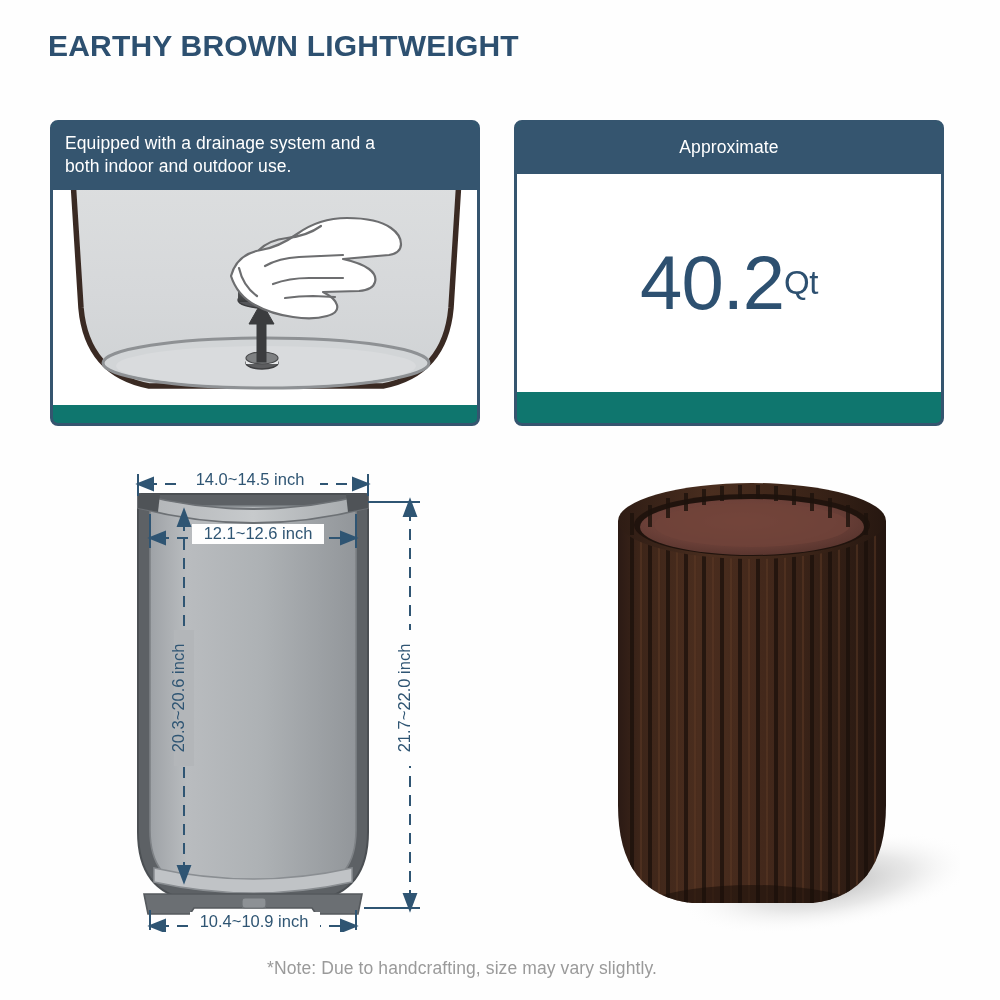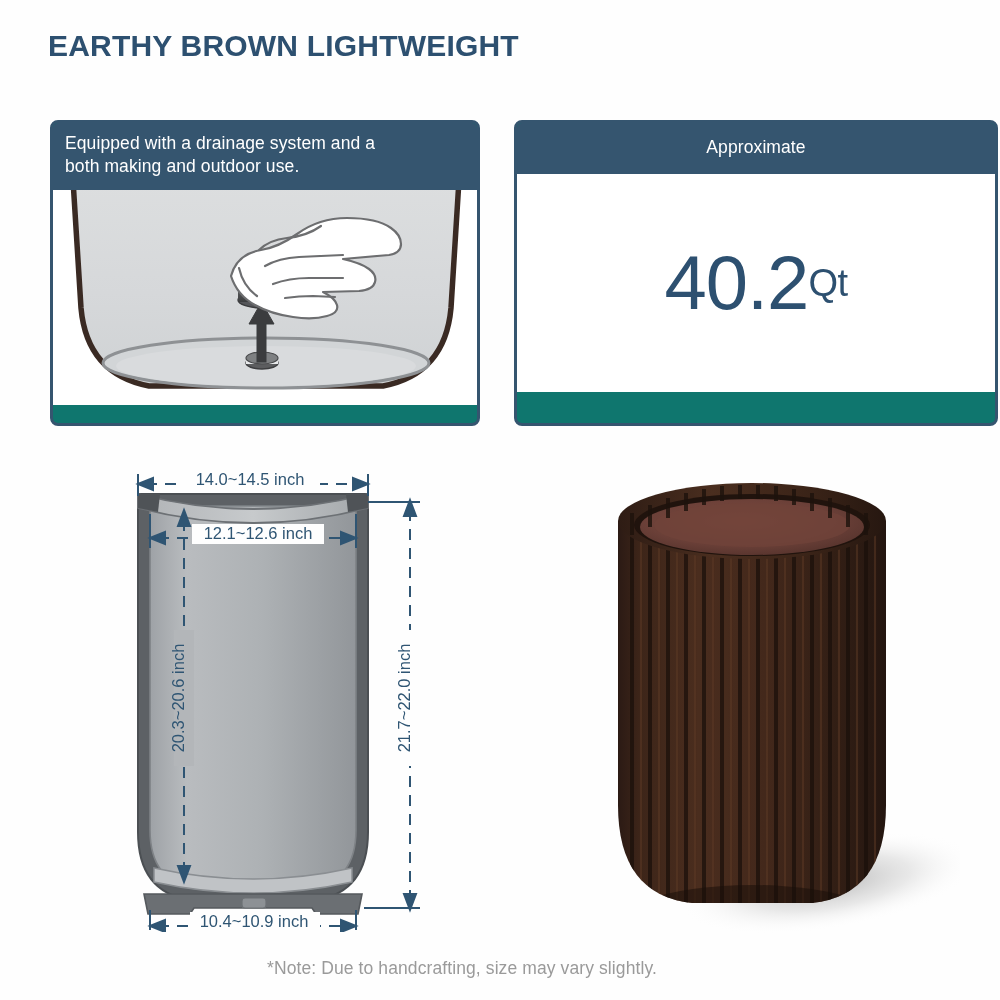--- a/index.html
+++ b/index.html
@@ -32,21 +32,21 @@
 
   
   .card {
     position: absolute;
     border: 3px solid #35556f;
     border-radius: 8px;
     background: #0f766e;
     overflow: hidden;
   }
   #card-feature { left: 50px; top: 120px; width: 430px; height: 306px; }
-  #card-capacity { left: 514px; top: 120px; width: 484px; height: 306px; }
+  #card-capacity { left: 514px; top: 120px; width: 430px; height: 306px; }
 
   .card-header {
     background: #35556f;
     color: #ffffff;
     padding: 9px 12px 11px 12px;
     font-size: 17.5px;
     line-height: 1.33;
     letter-spacing: 0.1px;
   }
   #card-feature .card-header { text-align: left; }
@@ -62,21 +62,21 @@
   #capacity-body {
     display: flex; align-items: center; justify-content: center;
     height: 218px;
   }
   #capacity-value {
     font-size: 76px; font-weight: 400;
     color: #2d5070; letter-spacing: -1px;
     line-height: 1;
   }
   #capacity-unit {
-    font-size: 38px; font-weight: 400;
+    font-size: 33px; font-weight: 400;
     color: #2d5070; letter-spacing: -0.5px;
   }
 
   
   #feature-body { height: 215px; position: relative; background:#fff; }
   #feature-illus { position: absolute; left: 0; top: 0; width: 424px; height: 215px; }
 
   
   #dimension-diagram { position: absolute; left: 120px; top: 462px; width: 320px; height: 470px; }
 
@@ -98,21 +98,21 @@
 
 <div id="page">
 
   <div id="title">
     <span class="line">EARTHY BROWN LIGHTWEIGHT</span>
   </div>
 
   <div class="card" id="card-feature">
     <div class="card-header">
       <span class="line">Equipped with a drainage system and a</span>
-      <span class="line">both making and outdoor use.</span>
+      <span class="line">both indoor and outdoor use.</span>
     </div>
     <div class="card-body" id="feature-body">
       <svg id="feature-illus" viewBox="0 0 424 215">
         <defs>
           <linearGradient id="potInnerGrad" x1="0" y1="0" x2="0" y2="1">
             <stop offset="0%" stop-color="#dcdedf"></stop>
             <stop offset="55%" stop-color="#d6d8da"></stop>
             <stop offset="100%" stop-color="#cfd2d4"></stop>
           </linearGradient>
           <linearGradient id="stopperGrad" x1="0" y1="0" x2="0" y2="1">

